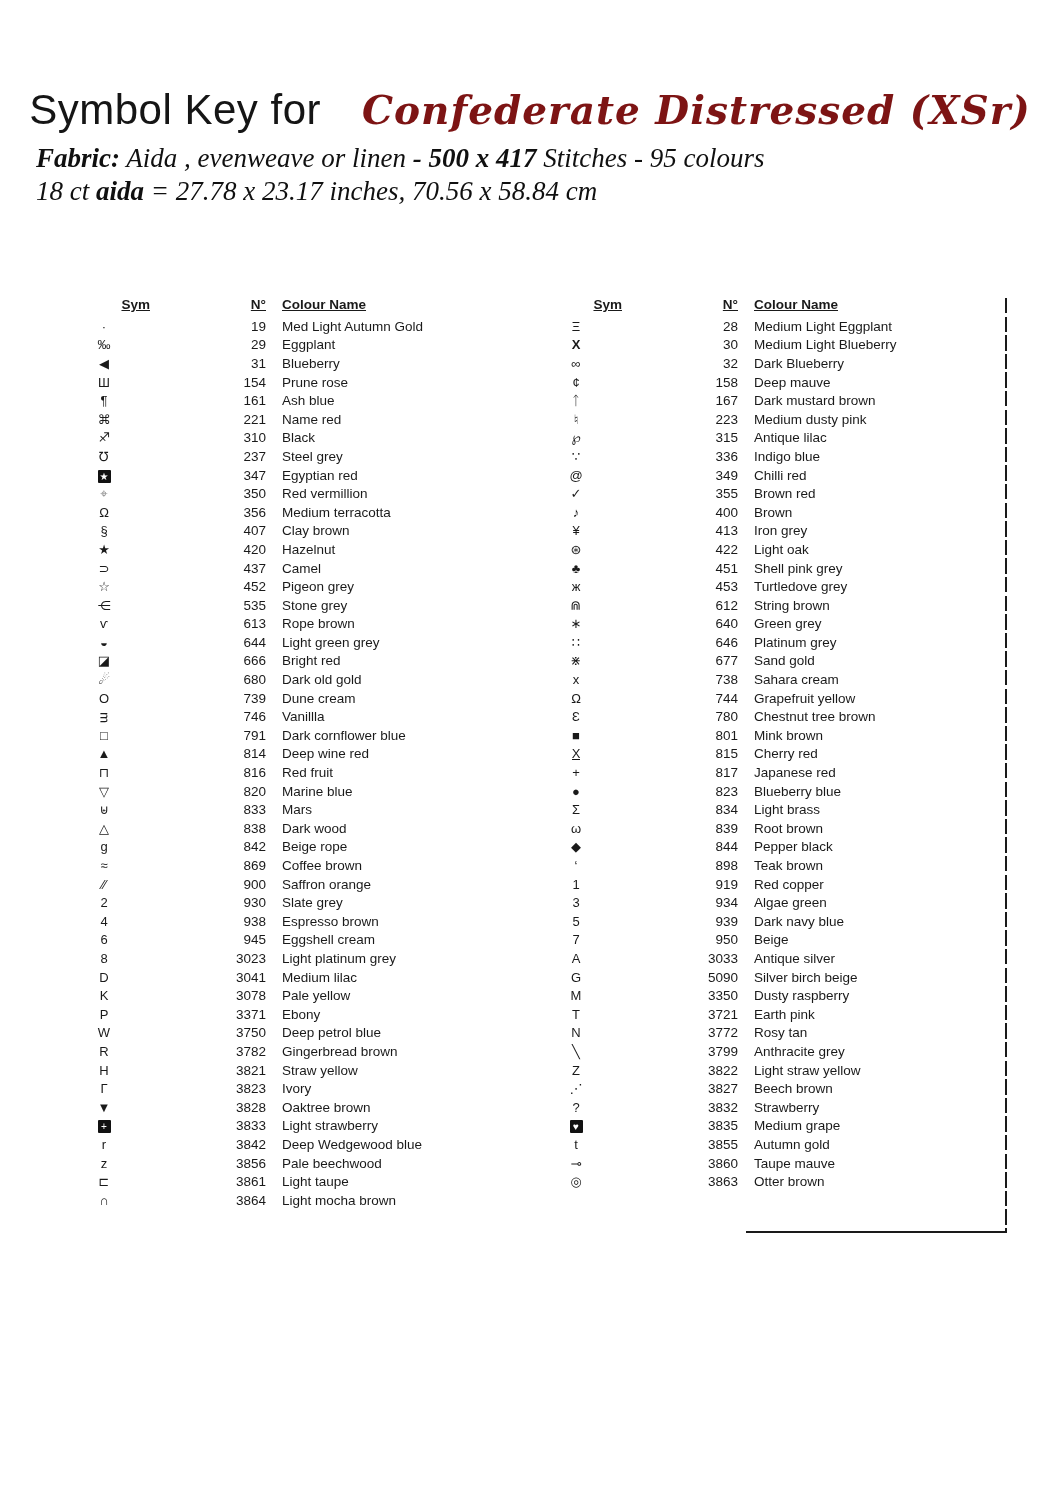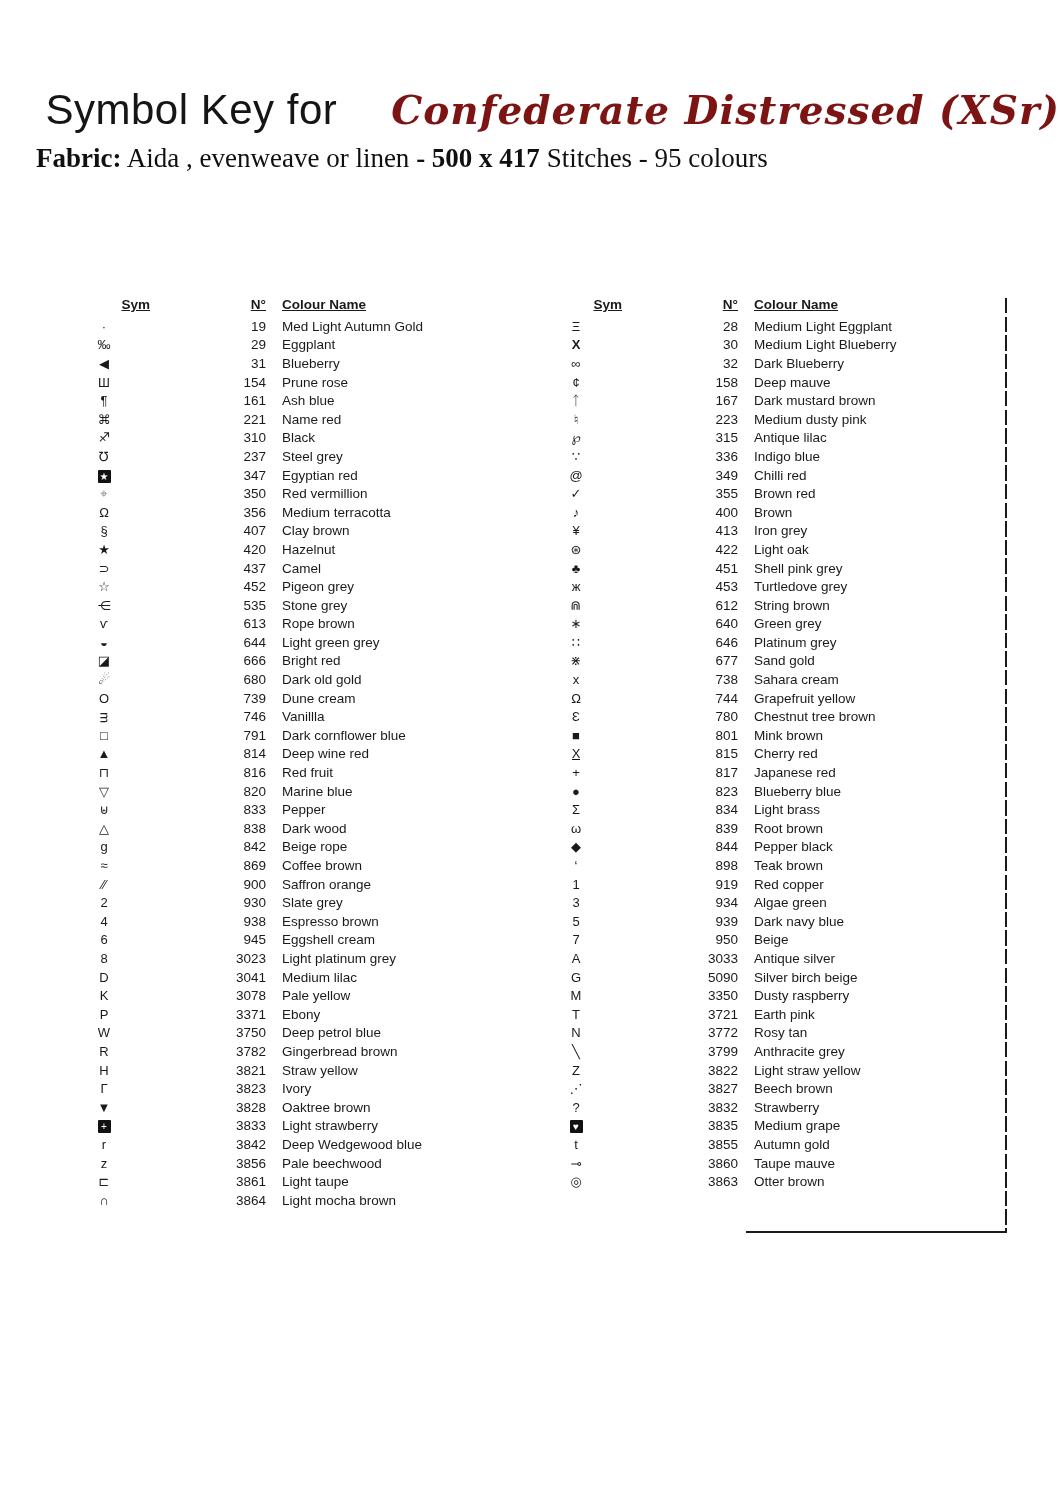--- a/index.html
+++ b/index.html
@@ -1,29 +1,29 @@
 <!DOCTYPE html>
 <html><head>
 <meta charset="utf-8">
 <style>
   html,body{margin:0;padding:0;background:#e8e8e8;}
   .page{position:relative;width:1060px;height:1500px;background:#ffffff;overflow:hidden;
         font-family:"Liberation Sans","DejaVu Sans",sans-serif;color:#1a1a1a;}
 
   
-  .title-row{position:absolute;top:86px;left:0;right:0;display:flex;justify-content:flex-end;
-             align-items:baseline;gap:14px;white-space:nowrap;}
+  .title-row{position:absolute;top:86px;left:0;right:0;display:flex;justify-content:center;
+             align-items:baseline;gap:1px;white-space:nowrap;}
   .title-prefix{font-family:"Liberation Sans","DejaVu Sans",sans-serif;font-size:42px;
                 font-weight:400;letter-spacing:0.5px;color:#151515;}
   .title-name{font-family:"DejaVu Serif","Liberation Serif",serif;font-style:italic;
               font-weight:600;font-size:39px;letter-spacing:1px;margin-left:40px;}
 
   
   .fabric{position:absolute;left:36px;top:142px;width:940px;
-          font-family:"Liberation Serif","DejaVu Serif",serif;
+          font-family:"Liberation Serif","DejaVu Serif",serif;font-style:italic;
           font-size:27px;line-height:32.5px;color:#101010;}
   .fabric .b{font-weight:bold;}
 
   
   .half{position:absolute;top:297px;}
   .half-left{left:58px;width:472px;}
   .half-right{left:530px;width:478px;}
   .thead,.trow{display:grid;grid-template-columns:92px 116px 1fr;}
   .thead{height:20px;font-weight:bold;font-size:13.5px;}
   .thead .c-sym,.thead .c-num,.thead .c-name{text-decoration:underline;}
@@ -49,20 +49,21 @@
 
 <div class="page">
 
   <div class="title-row">
     <span class="title-prefix">Symbol Key for</span>
     <span class="title-name" style="color: rgb(125, 20, 20);">Confederate Distressed (XSr)</span>
   </div>
 
   <div class="fabric">
       <div class="fabric-line"><span class="b">Fabric:</span><span>  Aida , evenweave or  linen </span><span class="b">- 500 x 417</span><span> Stitches - 95 colours</span></div>
+      <div class="fabric-line"><span>18 ct </span><span class="b">aida</span><span>  = 27.78 x 23.17 inches, 70.56 x 58.84 cm</span></div>
     </div>
 
   <div class="half half-left">
     <div class="thead">
       <div class="c-sym">Sym</div>
       <div class="c-num">N°</div>
       <div class="c-name">Colour Name</div>
     </div>
     <div>
         <div class="trow">
@@ -191,21 +192,21 @@
           <div class="c-name">Red fruit</div>
         </div>
         <div class="trow">
           <div class="c-sym"><span class="sym">▽</span></div>
           <div class="c-num">820</div>
           <div class="c-name">Marine blue</div>
         </div>
         <div class="trow">
           <div class="c-sym"><span class="sym">⊎</span></div>
           <div class="c-num">833</div>
-          <div class="c-name">Pepper</div>
+          <div class="c-name">Mars</div>
         </div>
         <div class="trow">
           <div class="c-sym"><span class="sym">△</span></div>
           <div class="c-num">838</div>
           <div class="c-name">Dark wood</div>
         </div>
         <div class="trow">
           <div class="c-sym"><span class="sym">g</span></div>
           <div class="c-num">842</div>
           <div class="c-name">Beige rope</div>

